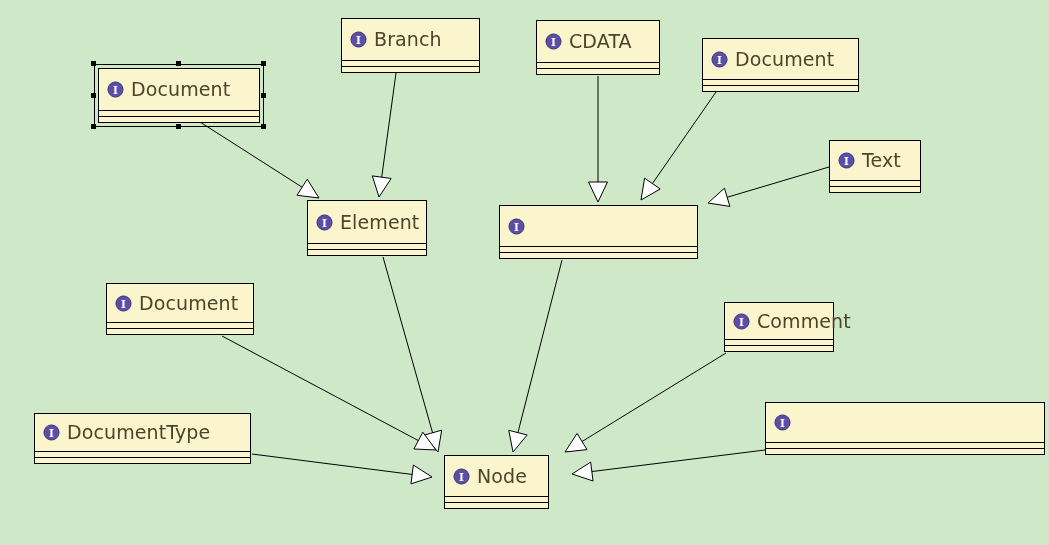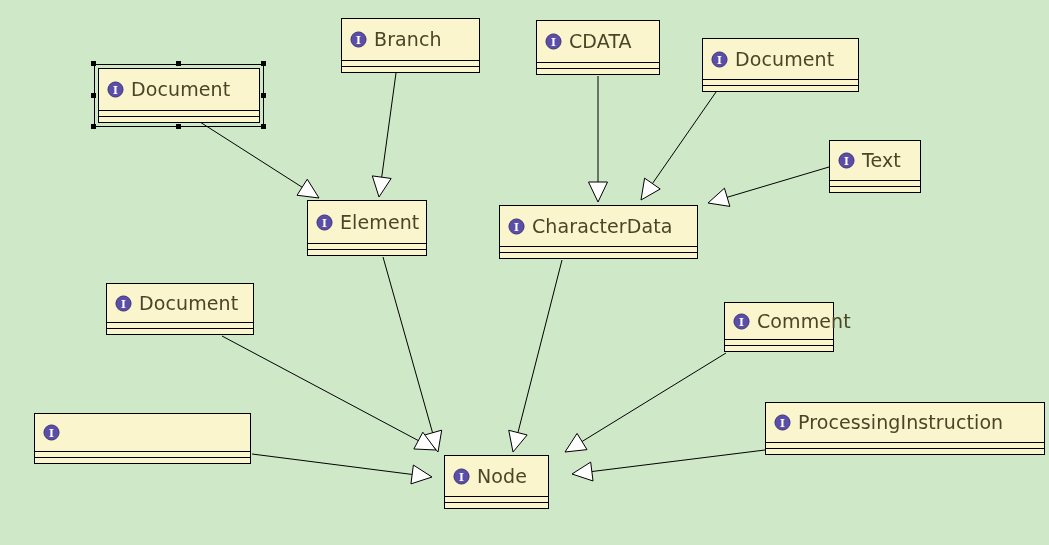--- a/index.html
+++ b/index.html
@@ -191,21 +191,20 @@
       </div>
       <div class="uml-compartment"></div>
       <div class="uml-compartment"></div>
     </div>
     <div class="uml-class" style="left: 499px; top: 205px; width: 199px; height: 54px;">
       <div class="uml-title">
         <svg class="uml-icon" viewBox="0 0 18 18">
           <circle cx="9" cy="9" r="8" fill="#5b4ea8" stroke="#3a3070" stroke-width="1"></circle>
           <text x="9" y="13.4" text-anchor="middle" font-size="11" font-family="&quot;DejaVu Serif&quot;, serif" font-weight="bold" fill="#ffffff">I</text>
         </svg>
-        <span class="uml-name">CharacterData</span>
       </div>
       <div class="uml-compartment"></div>
       <div class="uml-compartment"></div>
     </div>
     <div class="uml-class" style="left: 106px; top: 283px; width: 148px; height: 52px;">
       <div class="uml-title">
         <svg class="uml-icon" viewBox="0 0 18 18">
           <circle cx="9" cy="9" r="8" fill="#5b4ea8" stroke="#3a3070" stroke-width="1"></circle>
           <text x="9" y="13.4" text-anchor="middle" font-size="11" font-family="&quot;DejaVu Serif&quot;, serif" font-weight="bold" fill="#ffffff">I</text>
         </svg>
@@ -224,31 +223,31 @@
       </div>
       <div class="uml-compartment"></div>
       <div class="uml-compartment"></div>
     </div>
     <div class="uml-class" style="left: 34px; top: 413px; width: 217px; height: 51px;">
       <div class="uml-title">
         <svg class="uml-icon" viewBox="0 0 18 18">
           <circle cx="9" cy="9" r="8" fill="#5b4ea8" stroke="#3a3070" stroke-width="1"></circle>
           <text x="9" y="13.4" text-anchor="middle" font-size="11" font-family="&quot;DejaVu Serif&quot;, serif" font-weight="bold" fill="#ffffff">I</text>
         </svg>
+        <span class="uml-name">DocumentType</span>
       </div>
       <div class="uml-compartment"></div>
       <div class="uml-compartment"></div>
     </div>
     <div class="uml-class" style="left: 765px; top: 402px; width: 280px; height: 53px;">
       <div class="uml-title">
         <svg class="uml-icon" viewBox="0 0 18 18">
           <circle cx="9" cy="9" r="8" fill="#5b4ea8" stroke="#3a3070" stroke-width="1"></circle>
           <text x="9" y="13.4" text-anchor="middle" font-size="11" font-family="&quot;DejaVu Serif&quot;, serif" font-weight="bold" fill="#ffffff">I</text>
         </svg>
-        <span class="uml-name">ProcessingInstruction</span>
       </div>
       <div class="uml-compartment"></div>
       <div class="uml-compartment"></div>
     </div>
     <div class="uml-class" style="left: 444px; top: 455px; width: 105px; height: 54px;">
       <div class="uml-title">
         <svg class="uml-icon" viewBox="0 0 18 18">
           <circle cx="9" cy="9" r="8" fill="#5b4ea8" stroke="#3a3070" stroke-width="1"></circle>
           <text x="9" y="13.4" text-anchor="middle" font-size="11" font-family="&quot;DejaVu Serif&quot;, serif" font-weight="bold" fill="#ffffff">I</text>
         </svg>

